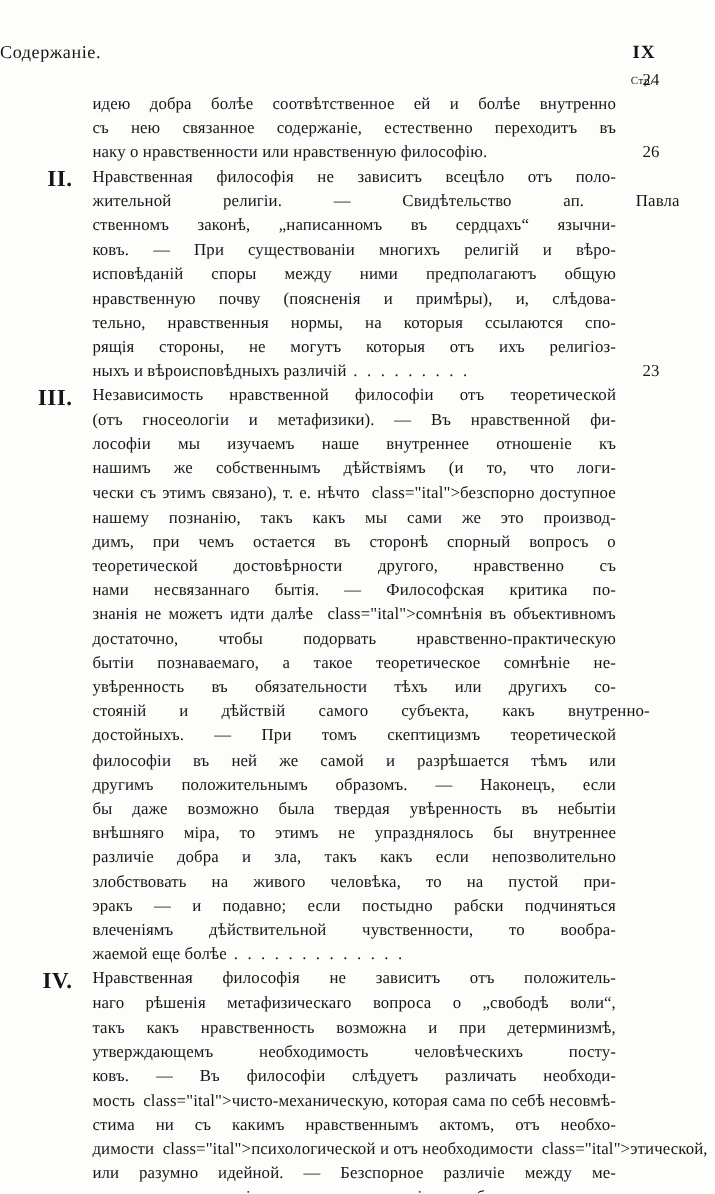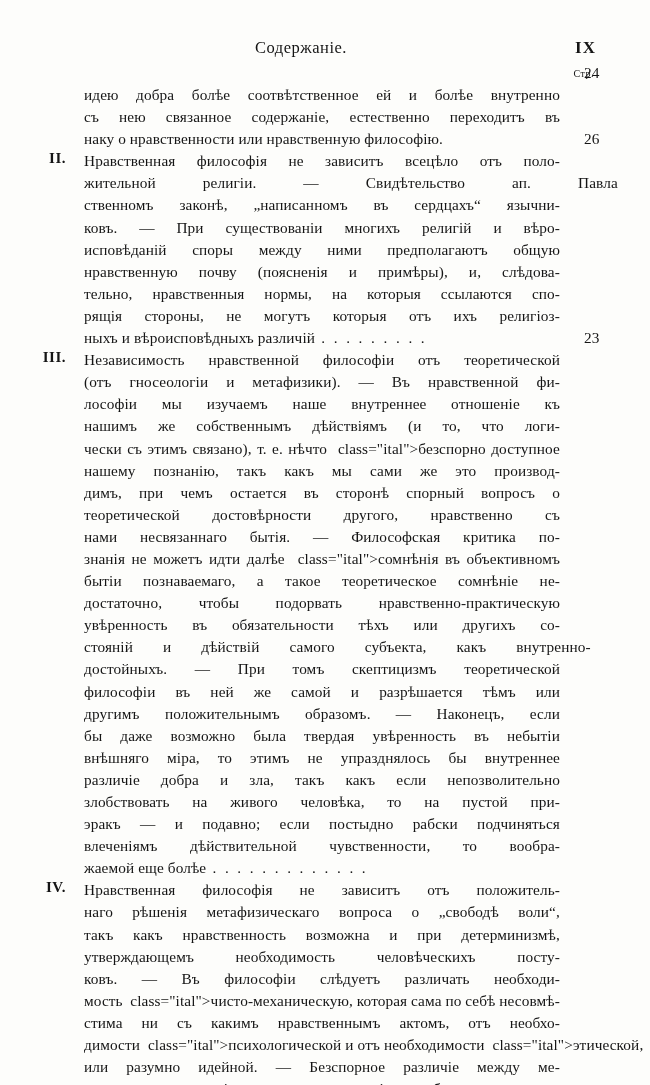--- a/index.html
+++ b/index.html
@@ -20,21 +20,21 @@
     position: absolute;
     top: 38px;
     left: 0;
     width: 650px;
     height: 24px;
   }
   .header-title {
     position: absolute;
     left: 0;
     width: 602px;
-    text-align: center;
+    text-align: left;
     font-size: 16.5px;
     letter-spacing: 0.5px;
   }
   .header-folio {
     position: absolute;
     right: 54px;
     top: 0;
     font-size: 17px;
     font-weight: bold;
     letter-spacing: 1px;
@@ -55,21 +55,21 @@
   .entry {
     position: relative;
     margin-bottom: 0px;
   }
   .num {
     position: absolute;
     left: 0;
     top: 0;
     width: 42px;
     text-align: right;
-    font-size: 15px;
+    font-size: 21px;
     font-weight: bold;
     letter-spacing: 0.5px;
   }
   .body {
     margin-left: 60px;
     margin-right: 64px;
     font-size: 15.3px;
     line-height: 22.1px;
     text-align: justify;
     text-justify: inter-word;
@@ -345,35 +345,35 @@
               <span>идти</span>
               <span>далѣе</span>
               <span></span>
               <span>class="ital"&gt;сомнѣнія</span>
               <span>въ</span>
               <span>объективномъ</span>
             </span>
           </span>
         <span class="line">
             <span style="display: flex; justify-content: space-between; white-space: nowrap;">
+              <span>достаточно,</span>
+              <span>чтобы</span>
+              <span>подорвать</span>
+              <span>нравственно-практическую</span>
+            </span>
+          </span>
+        <span class="line">
+            <span style="display: flex; justify-content: space-between; white-space: nowrap;">
               <span>бытіи</span>
               <span>познаваемаго,</span>
               <span>а</span>
               <span>такое</span>
               <span>теоретическое</span>
               <span>сомнѣніе</span>
               <span>не-</span>
-            </span>
-          </span>
-        <span class="line">
-            <span style="display: flex; justify-content: space-between; white-space: nowrap;">
-              <span>достаточно,</span>
-              <span>чтобы</span>
-              <span>подорвать</span>
-              <span>нравственно-практическую</span>
             </span>
           </span>
         <span class="line">
             <span style="display: flex; justify-content: space-between; white-space: nowrap;">
               <span>увѣренность</span>
               <span>въ</span>
               <span>обязательности</span>
               <span>тѣхъ</span>
               <span>или</span>
               <span>другихъ</span>

